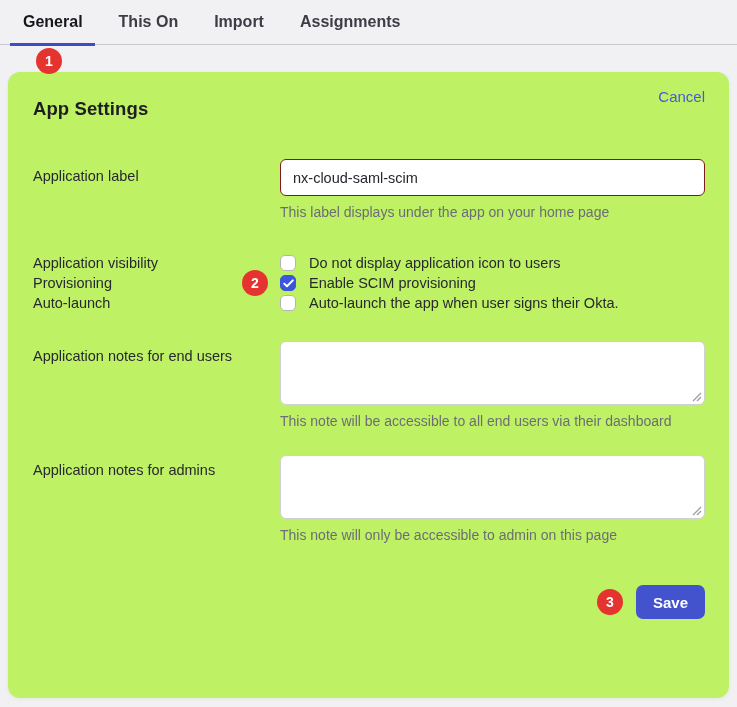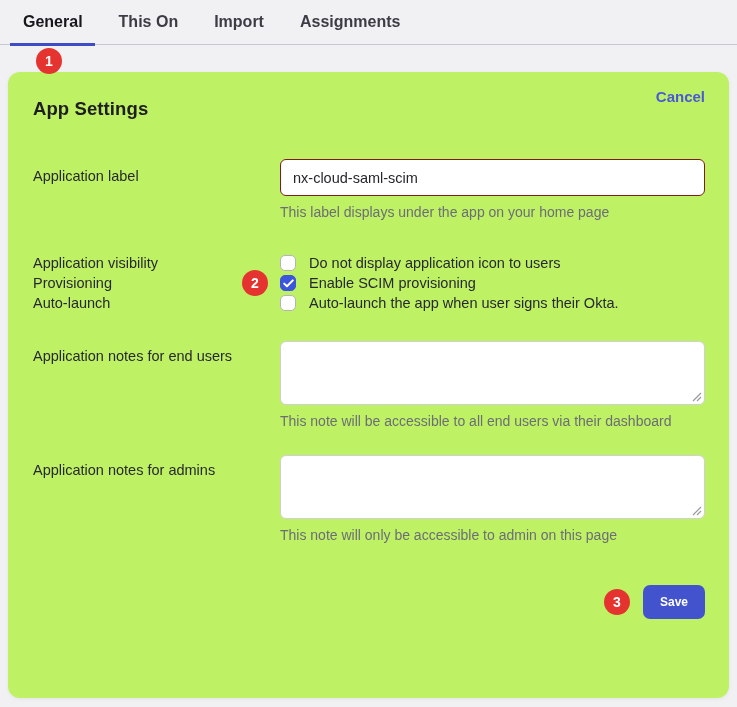--- a/index.html
+++ b/index.html
@@ -82,21 +82,21 @@
   }
   .card-title {
     font-size: 18.5px;
     font-weight: 700;
     color: #1d1d22;
     padding-top: 10px;
     letter-spacing: 0.1px;
   }
   .cancel-link {
     font-size: 15px;
-    font-weight: 700;
+    font-weight: 400;
     color: #4a59d6;
     cursor: pointer;
     text-decoration: none;
   }
 
   
   .form-row {
     display: flex;
     padding: 0 24px 0 25px;
   }
@@ -192,21 +192,21 @@
     padding-right: 24px;
   }
   .save-button {
     height: 34px;
     padding: 0 17px;
     background: #4353cd;
     color: #fff;
     border: none;
     border-radius: 7px;
     font-family: "Liberation Sans", sans-serif;
-    font-size: 12px;
+    font-size: 15px;
     font-weight: 700;
     cursor: pointer;
   }
 </style>
 </head>
 <body>
 
 <div class="tabbar">
   <div class="tab active">General</div>
   <div class="tab">This On</div>

